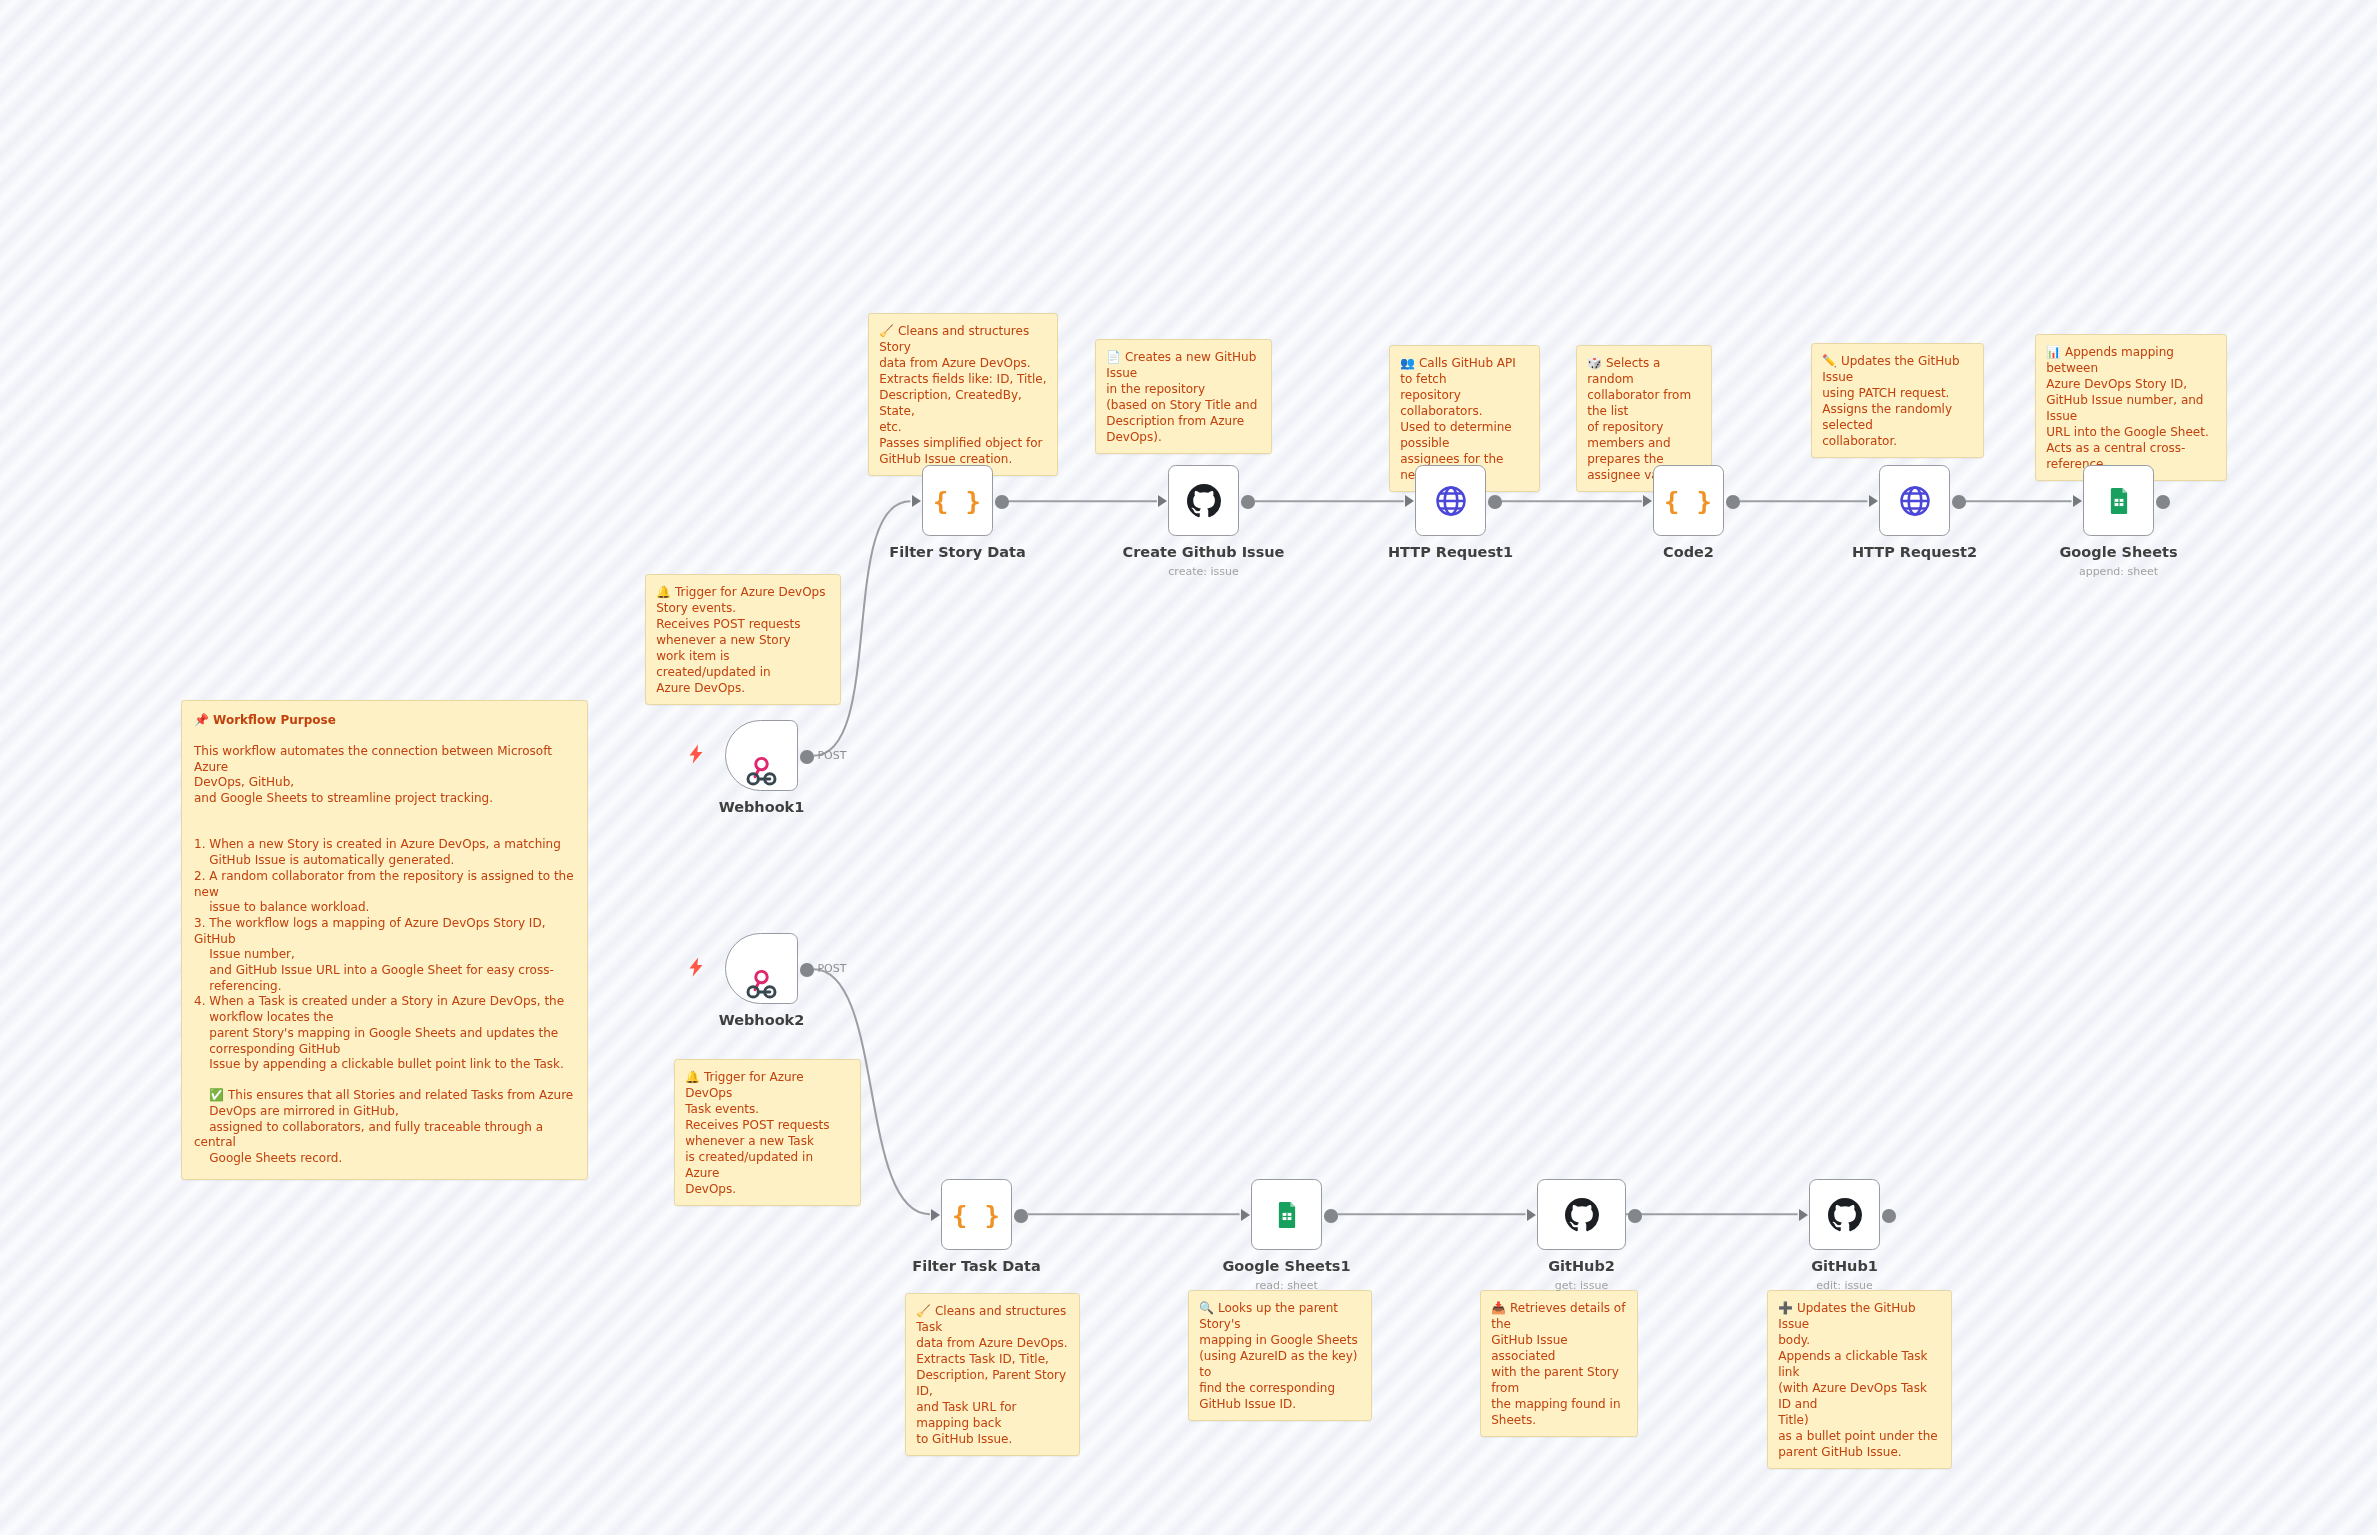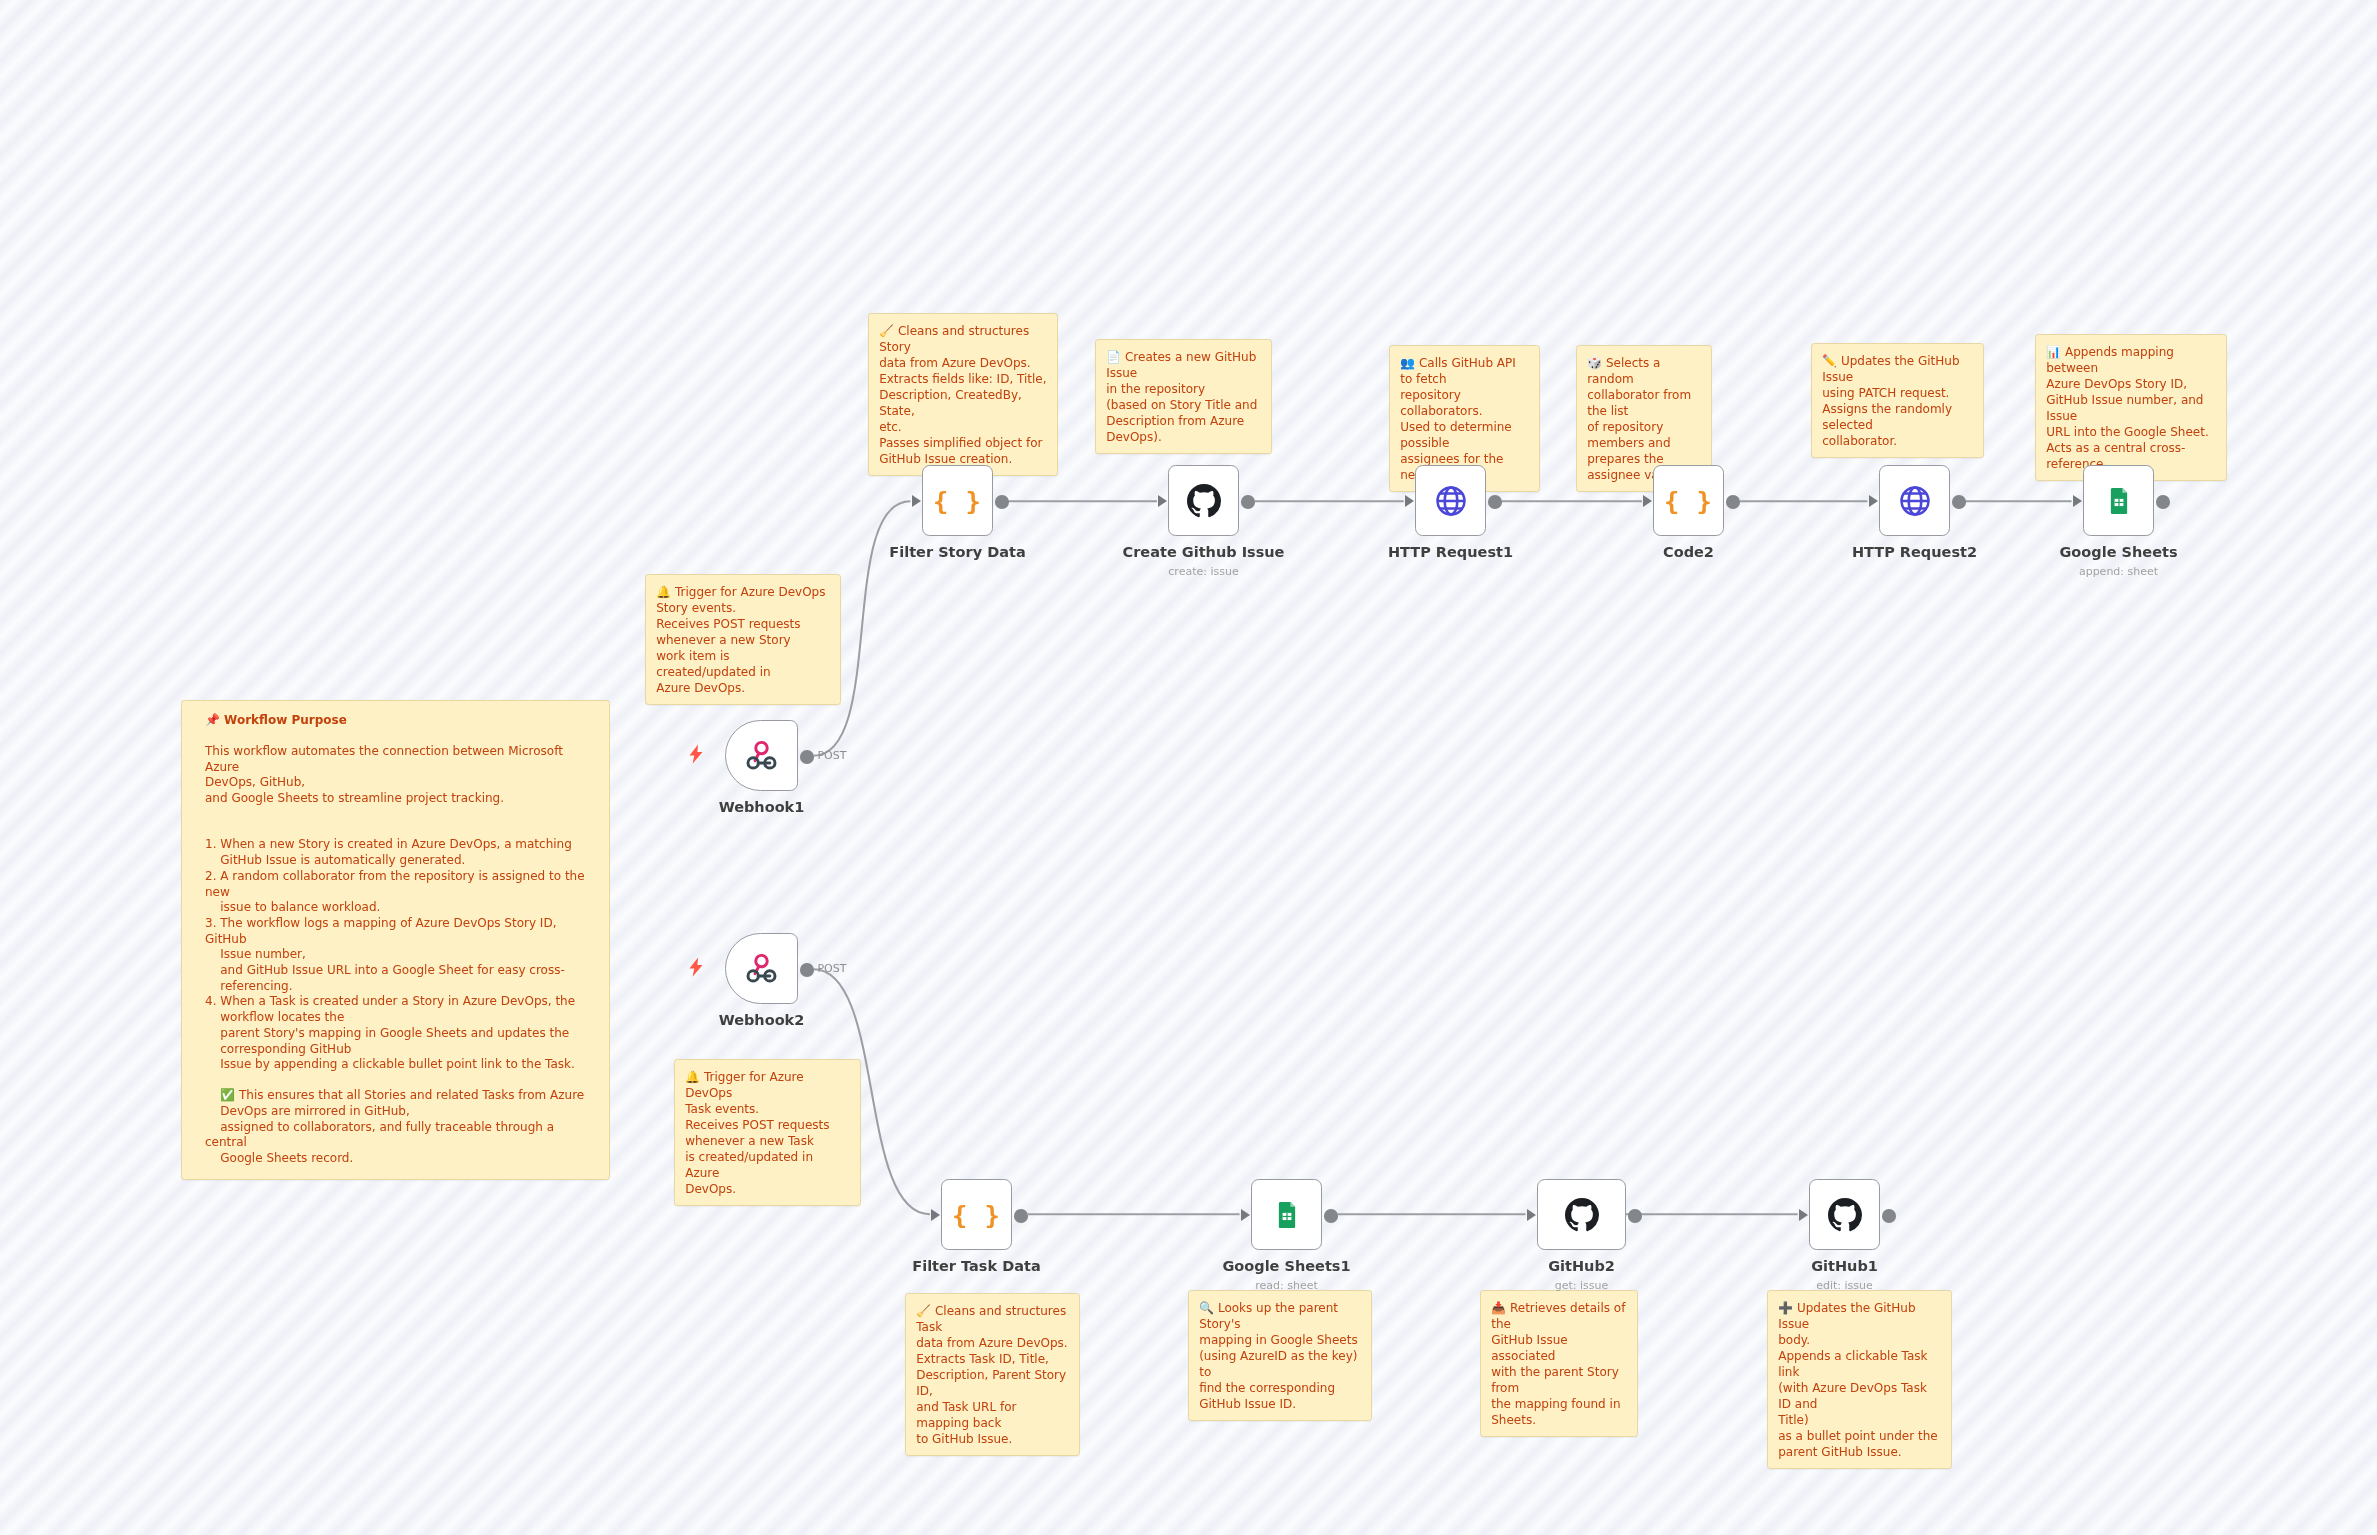--- a/index.html
+++ b/index.html
@@ -7,31 +7,31 @@
     width:2377px;height:1536px;overflow:hidden;
     font-family:"DejaVu Sans","Liberation Sans",sans-serif;
     background:repeating-linear-gradient(135deg,#eef0f7 0px,#fbfcfe 11px,#eef0f7 22px);
   }
   #canvas{position:relative;width:2377px;height:1536px;}
   .sticky{
     position:absolute;background:#fdf1c5;border:0.9px solid #e7d7a3;border-radius:3.4px;
     padding:8.5px 10.2px;color:#c2410c;font-size:12px;line-height:16px;
     box-shadow:0 0.9px 1.7px rgba(0,0,0,.05);z-index:1;
   }
-  .sticky.lg{padding:12px 23px;line-height:15.7px;}
+  .sticky.lg{padding:12px 12px;line-height:15.7px;}
   .sline{white-space:pre-wrap;min-height:15.3px;}
   .sline.sb{font-weight:700;}
   svg.edges{position:absolute;left:0;top:0;z-index:2;}
   .edge{fill:none;stroke:#9b9ea3;stroke-width:2.4;}
   .node{
     position:absolute;width:71px;height:71px;background:#ffffff;
     border:1.9px solid #979ba1;border-radius:7.7px;box-sizing:border-box;
     display:flex;align-items:center;justify-content:center;z-index:3;
   }
-  .node.trigger{border-radius:36px 7.7px 7.7px 36px;}
+  .node.trigger{border-radius:36px 7.7px 7.7px 36px;align-items:flex-end;}
   .nicon{display:flex;align-items:center;justify-content:center;}
   .code-braces{color:#ef9223;font-weight:700;font-size:25.5px;letter-spacing:0.9px;font-family:"DejaVu Sans Mono","Liberation Mono",monospace;}
   .nlabel{
     position:absolute;top:78px;left:50%;transform:translateX(-50%);
     white-space:nowrap;font-size:14.5px;font-weight:600;color:#3f3f3f;text-align:center;
   }
   .nsub{
     position:absolute;top:99px;left:50%;transform:translateX(-50%);
     white-space:nowrap;font-size:11px;font-weight:400;color:#a2a2a2;text-align:center;
   }

